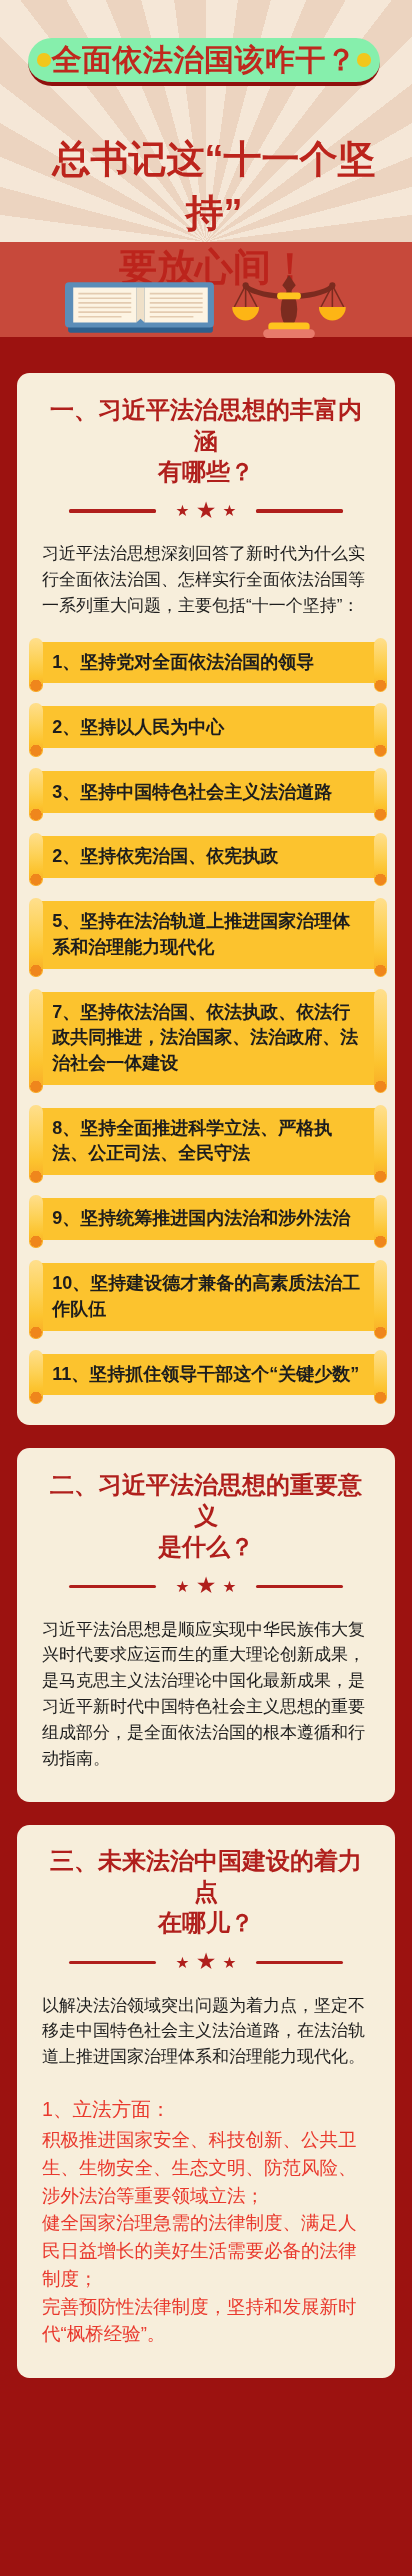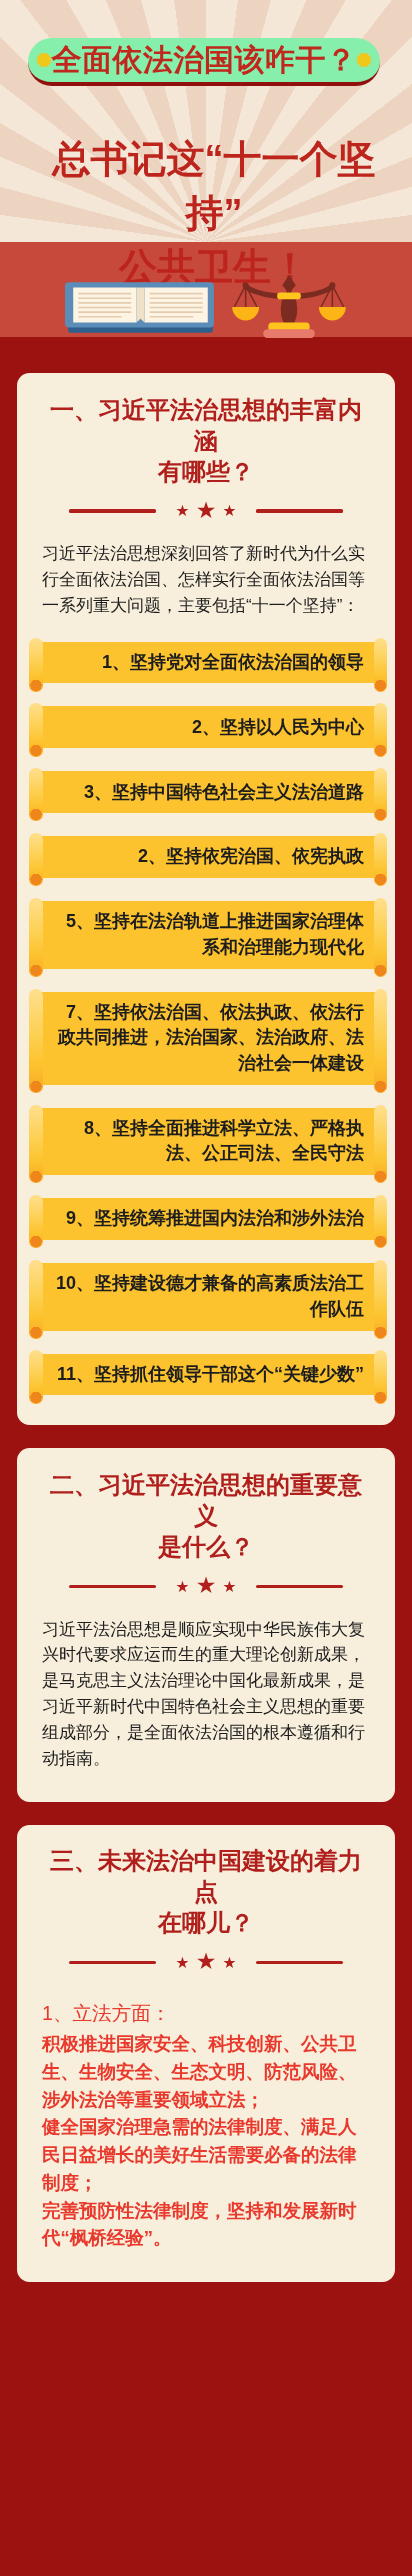--- a/index.html
+++ b/index.html
@@ -50,55 +50,55 @@
   .dline.l { margin-right:15.5px; } .dline.r { margin-left:15.5px; }
   .star { color:#b01f1c; line-height:1; }
   .star.sm { font-size:15.5px; margin:0 4.1px; }
   .star.lg { font-size:23px; margin:0 2.1px; position:relative; top:-1px; }
   .intro { font-size:17px; line-height:1.52; color:#1d1d1d; }
 
   
   .scroll-item {
     position:relative; background:#fcc32e; border-radius:3.1px;
     margin:23px -15.5px 0 -11.3px; padding:8.2px 21.6px;
-    font-weight:bold; font-size:18px; line-height:1.42; color:#1d1d1d;text-align:right;
+    font-weight:bold; font-size:18px; line-height:1.42; color:#1d1d1d;
   }
   .scroll-item:first-of-type { margin-top:20.6px; }
   .scroll-item::before, .scroll-item::after {
     content:""; position:absolute; top:-3.1px; bottom:-8.2px; width:13.4px; border-radius:6.7px;
     background:
       radial-gradient(circle 5.7px at 50% calc(100% - 6.7px), #ef861c 97%, rgba(0,0,0,0) 100%),
       linear-gradient(180deg,#ffdf8d 0%,#fdd051 45%,#fcc32e 72%,#f8a826 100%);
   }
   .scroll-item::before { left:-1.5px; }
   .scroll-item::after  { right:-1.5px; }
 
   
   .pt-head { font-size:19.6px; font-weight:normal; color:#e9392d; margin-top:26px; }
   .pt-body { font-size:18.5px; line-height:1.5; color:#e9392d; margin-top:3.1px; }
-  .pre { white-space:pre-line;font-weight:bold; }
+  .pre { white-space:pre-line; }
 </style>
 </head>
 <body>
 
 <div class="page">
 
   <header class="hero">
     <div class="sunburst"></div>
     <div class="floor"></div>
 
     <div class="hero-pill">
       <span class="pill-dot left"></span>
       <span class="pill-text">全面依法治国该咋干？</span>
       <span class="pill-dot right"></span>
     </div>
 
     <div class="hero-sub">
       <span>总书记这“十一个坚持”</span><br>
-      <span>公共卫生！</span>
+      <span>要放心间！</span>
     </div>
 
     <svg class="hero-art" style="left:65px; top:281px;" width="151" height="54" viewBox="0 0 294 104">
       <rect x="6" y="84" width="282" height="16" rx="5" fill="#2f5f8c"></rect>
       <rect x="0" y="2" width="290" height="88" rx="8" fill="#5b8db8"></rect>
       <path d="M16,12 h123 v68 h-123 z" fill="#fdf4e3"></path>
       <path d="M155,12 h123 v68 h-123 z" fill="#fdf4e3"></path>
       <path d="M139,12 h16 v68 l-8,-7 l-8,7 z" fill="#efe0c8"></path>
       <g stroke="#e3cbb0" stroke-width="3">
         <line x1="26" y1="24" x2="129" y2="24"></line>
@@ -187,20 +187,21 @@
         <span>三、未来法治中国建设的着力点</span><br>
         <span>在哪儿？</span>
       </h2>
       <div class="divider">
         <span class="dline l"></span>
         <span class="star sm">★</span>
         <span class="star lg">★</span>
         <span class="star sm">★</span>
         <span class="dline r"></span>
       </div>
+      <p class="intro">以解决法治领域突出问题为着力点，坚定不移走中国特色社会主义法治道路，在法治轨道上推进国家治理体系和治理能力现代化。</p>
 
       <h3 class="pt-head">1、立法方面：</h3>
       <p class="pt-body pre">积极推进国家安全、科技创新、公共卫生、生物安全、生态文明、防范风险、涉外法治等重要领域立法；
 健全国家治理急需的法律制度、满足人民日益增长的美好生活需要必备的法律制度；
 完善预防性法律制度，坚持和发展新时代“枫桥经验”。</p>
 
     </section>
 
   </main>
 

